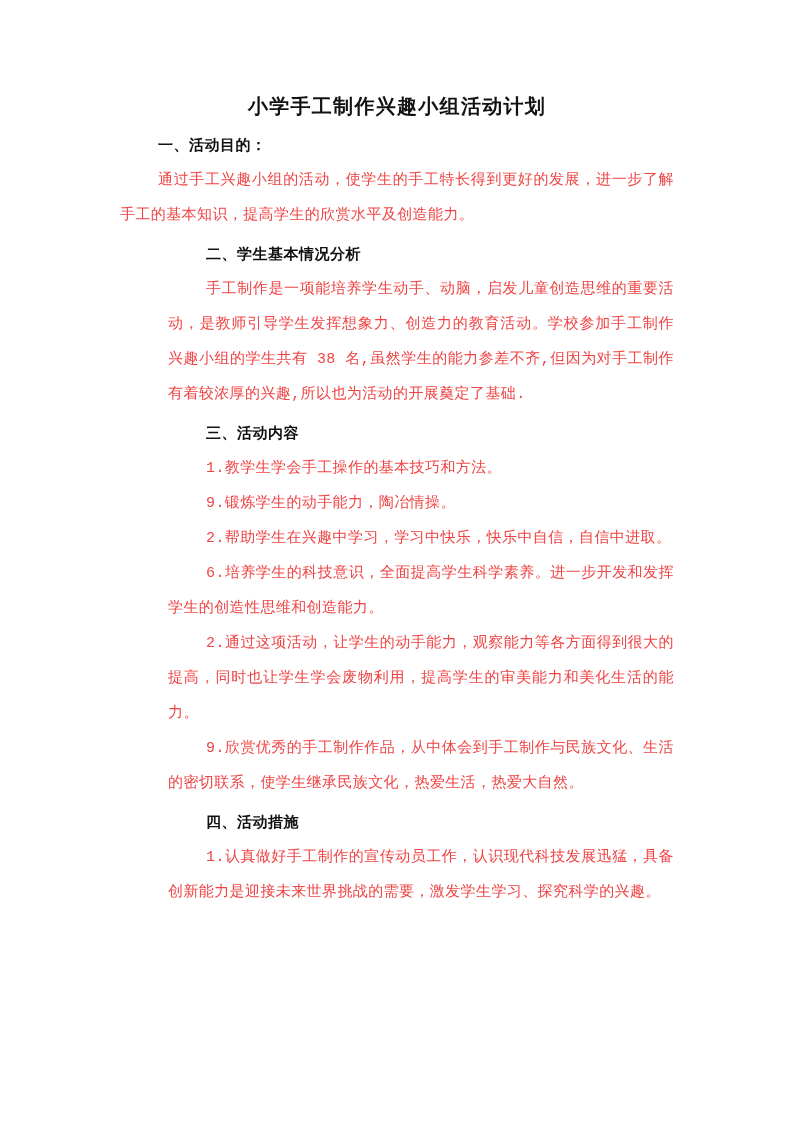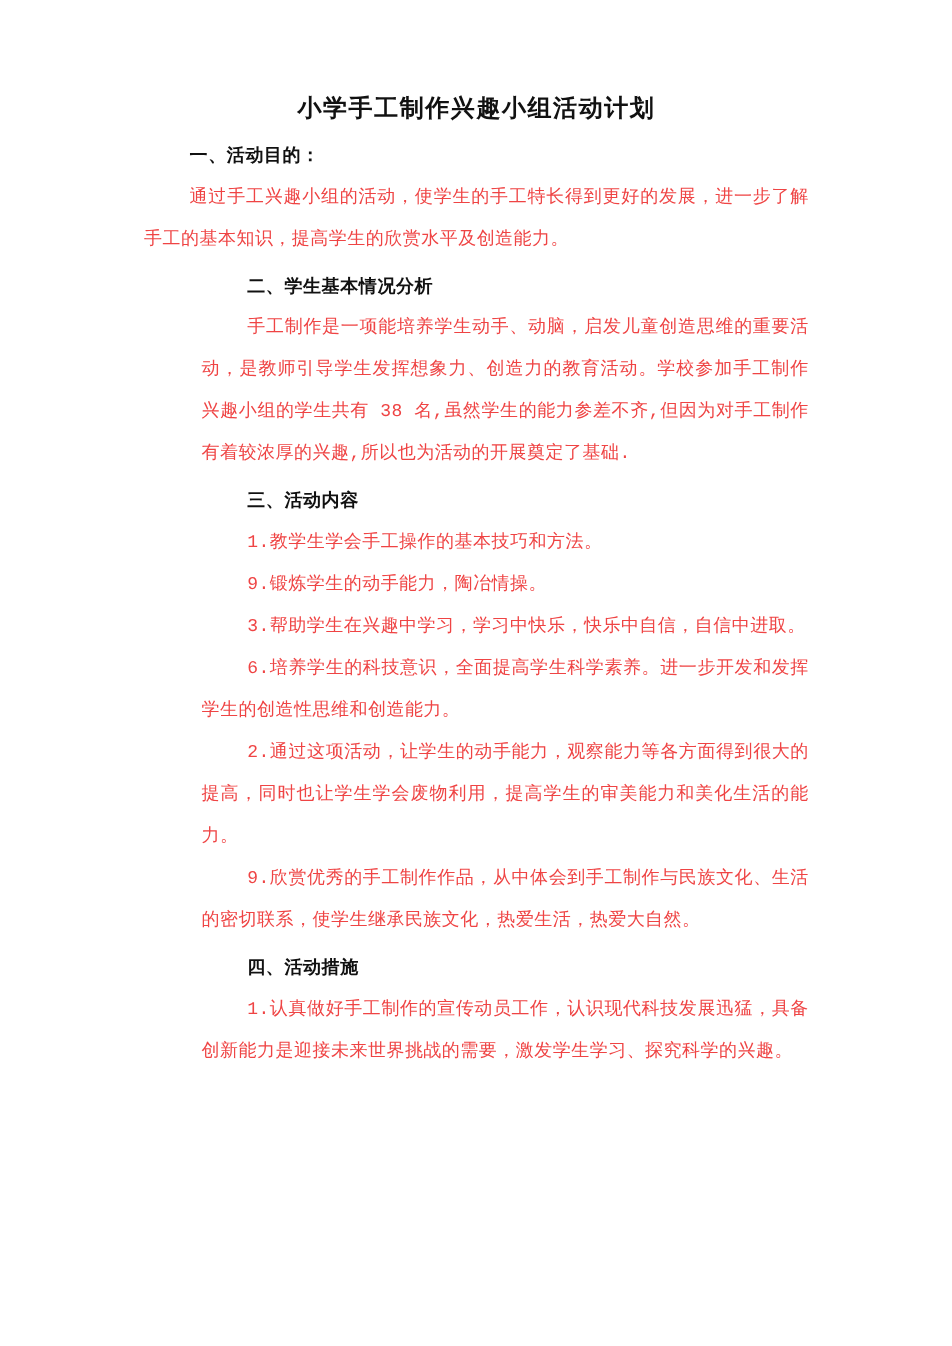--- a/index.html
+++ b/index.html
@@ -11,21 +11,21 @@
     width: 793px;
     height: 1122px;
     position: relative;
     overflow: hidden;
     font-family: "DejaVu Serif", "Liberation Serif", serif;
     color: #1a1a1a;
   }
   .page {
     position: absolute;
     left: 120px;
-    top: 76px;
+    top: 92px;
     width: 554px;
   }
   .title {
     text-align: center;
     font-family: "DejaVu Sans", "Liberation Sans", sans-serif;
     font-weight: bold;
     font-size: 20px;
     letter-spacing: 1.3px;
     line-height: 28px;
     height: 28px;
@@ -71,21 +71,21 @@
 
   <div class="gap-before-heading">
     <div class="heading">二、学生基本情况分析</div>
     <p class="para">手工制作是一项能培养学生动手、动脑，启发儿童创造思维的重要活动，是教师引导学生发挥想象力、创造力的教育活动。学校参加手工制作兴趣小组的学生共有 38 名,虽然学生的能力参差不齐,但因为对手工制作有着较浓厚的兴趣,所以也为活动的开展奠定了基础.</p>
   </div>
 
   <div class="gap-before-heading">
     <div class="heading">三、活动内容</div>
     <p class="para">1.教学生学会手工操作的基本技巧和方法。</p>
     <p class="para">9.锻炼学生的动手能力，陶冶情操。</p>
-    <p class="para">3.帮助学生在兴趣中学习，学习中快乐，快乐中自信，自信中进取。</p>
+    <p class="para">2.帮助学生在兴趣中学习，学习中快乐，快乐中自信，自信中进取。</p>
     <p class="para">6.培养学生的科技意识，全面提高学生科学素养。进一步开发和发挥学生的创造性思维和创造能力。</p>
     <p class="para">2.通过这项活动，让学生的动手能力，观察能力等各方面得到很大的提高，同时也让学生学会废物利用，提高学生的审美能力和美化生活的能力。</p>
     <p class="para">9.欣赏优秀的手工制作作品，从中体会到手工制作与民族文化、生活的密切联系，使学生继承民族文化，热爱生活，热爱大自然。</p>
   </div>
 
   <div class="gap-before-heading">
     <div class="heading">四、活动措施</div>
     <p class="para">1.认真做好手工制作的宣传动员工作，认识现代科技发展迅猛，具备创新能力是迎接未来世界挑战的需要，激发学生学习、探究科学的兴趣。</p>
   </div>
 </div>

